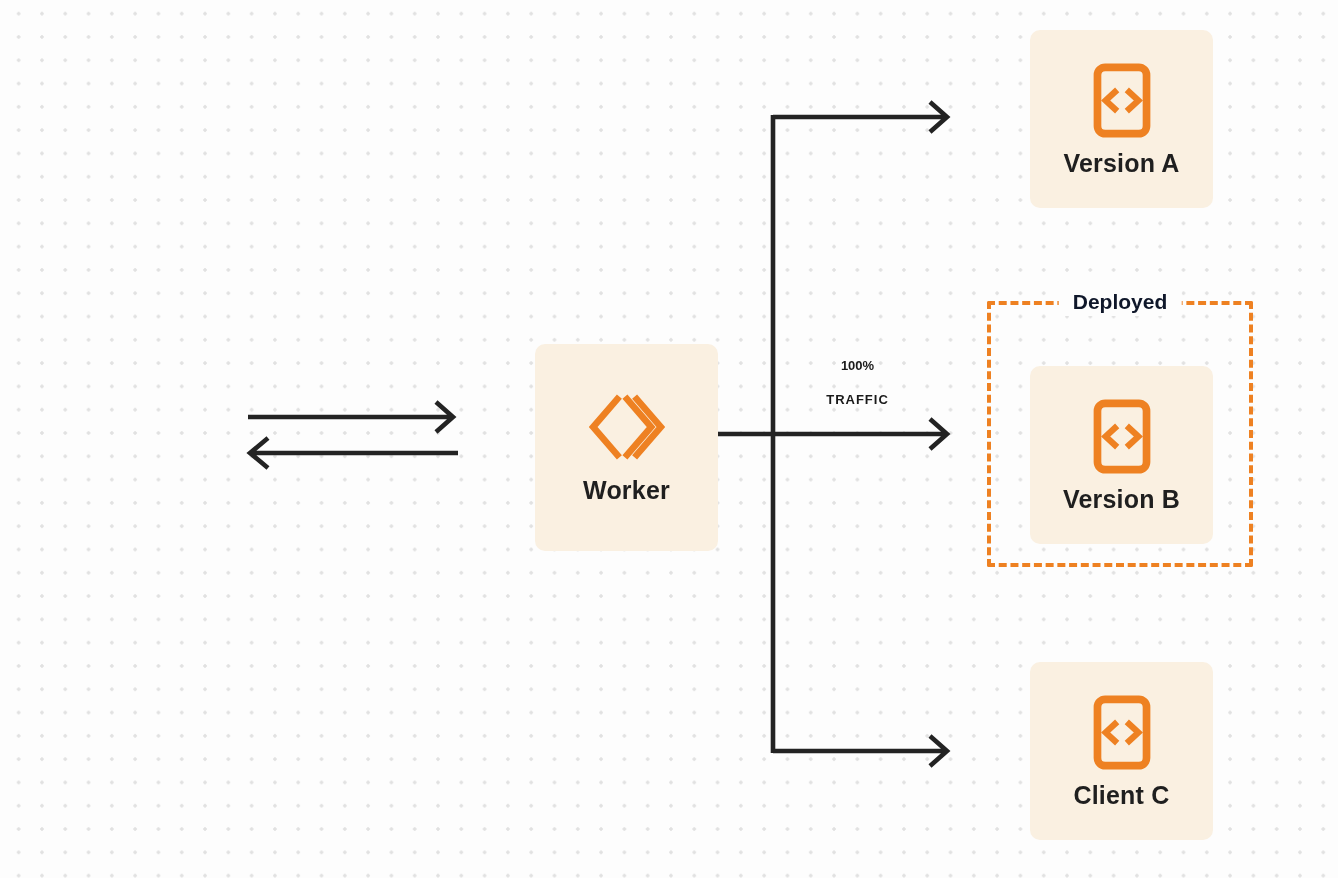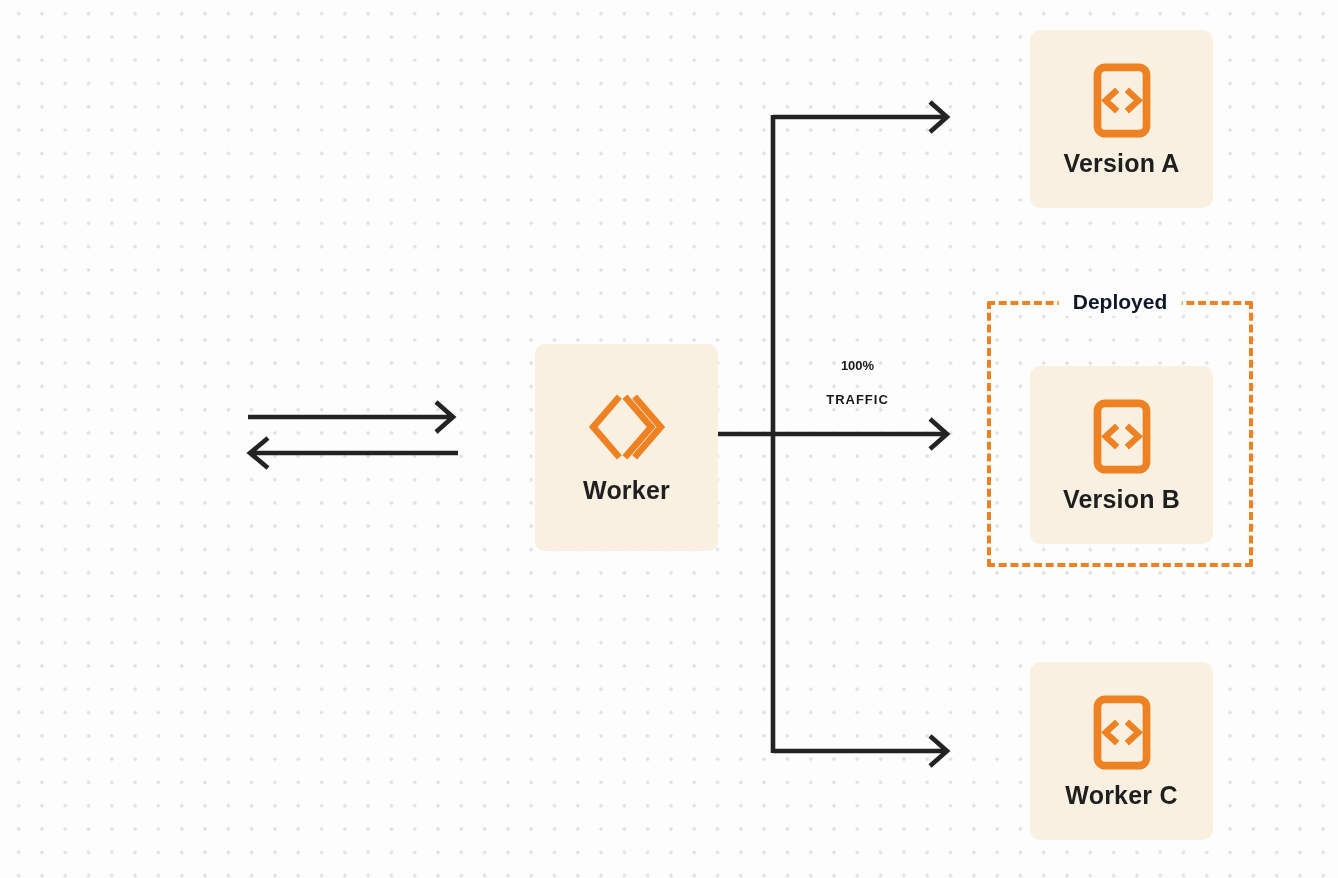--- a/index.html
+++ b/index.html
@@ -153,21 +153,21 @@
     </svg>
     <div class="node-label">Version B</div>
   </div>
 
   <div class="node version-node version-c">
     <svg class="icon-svg" width="58" height="75" viewBox="0 0 60 78">
       <rect x="4.5" y="4.5" width="51" height="69" rx="8" stroke-width="8"></rect>
       <path d="M25,28 L13,39 L25,50" stroke-width="6.5"></path>
       <path d="M35,28 L47,39 L35,50" stroke-width="6.5"></path>
     </svg>
-    <div class="node-label">Worker C</div>
+    <div class="node-label">Client C</div>
   </div>
 
   <div class="traffic-label">
     <div class="traffic-percent">100%</div>
     <div class="traffic-word">TRAFFIC</div>
   </div>
 
 </div>
 
 </body></html>

